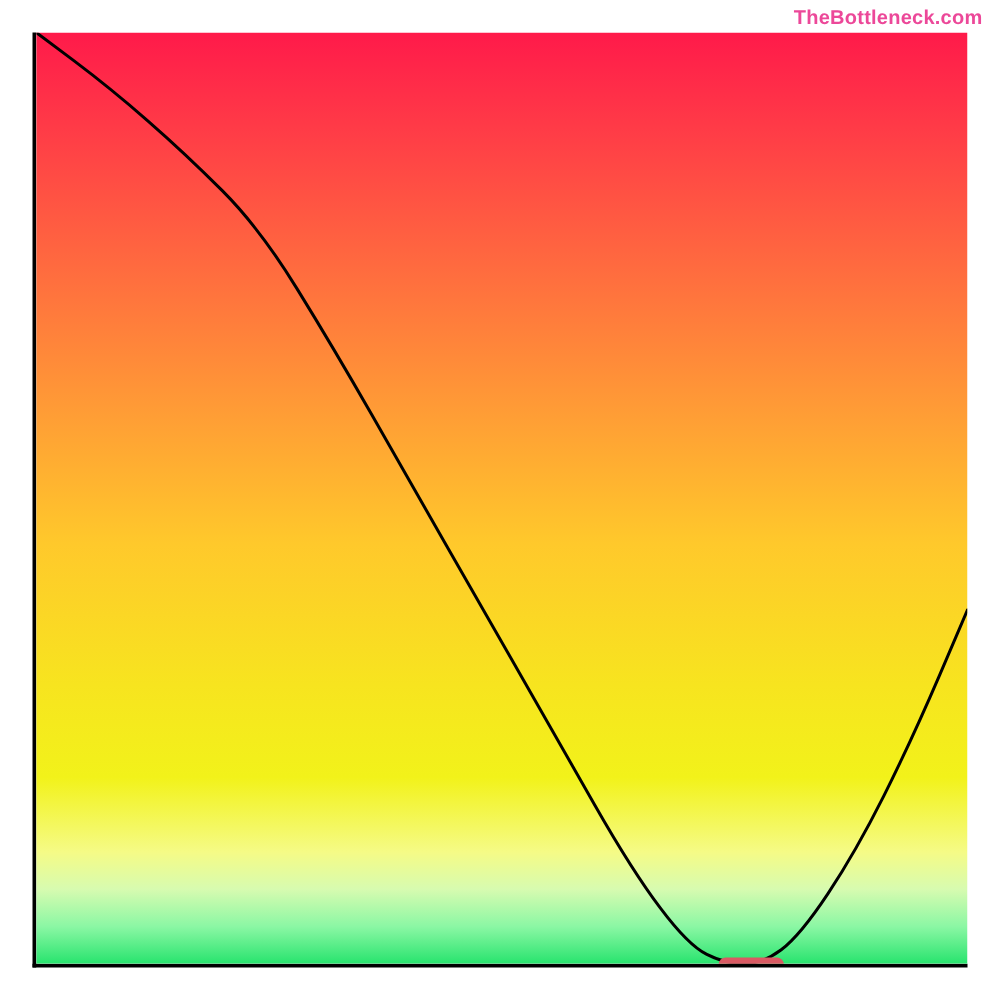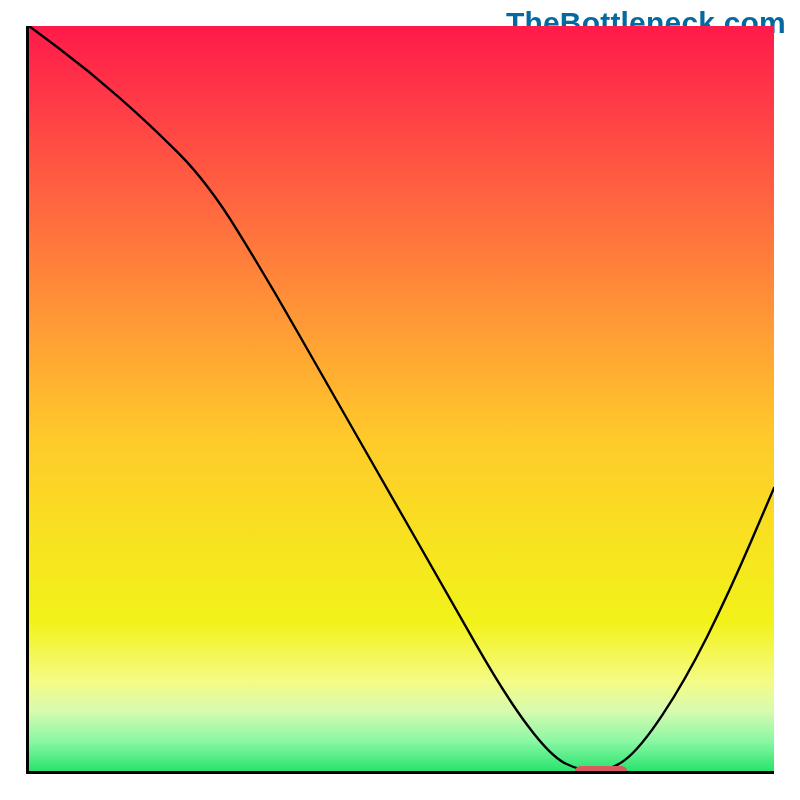--- a/index.html
+++ b/index.html
@@ -42,23 +42,23 @@
       #d7fbb0 92%,
       #8bf7a4 96%,
       #28e46e 100%
     );
   }
   .watermark {
     position: absolute;
     top: 6px;
     right: 14px;
     font-family: Arial, Helvetica, sans-serif;
-    font-size: 30px;
+    font-size: 16px;
     font-weight: 600;
-    color: #0369a1;
+    color: #ec4899;
     letter-spacing: 0.2px;
   }
   .marker {
     position: absolute;
     height: 11px;
     border-radius: 6px;
     background: #d95a63;
   }
   svg.curve {
     position: absolute;

